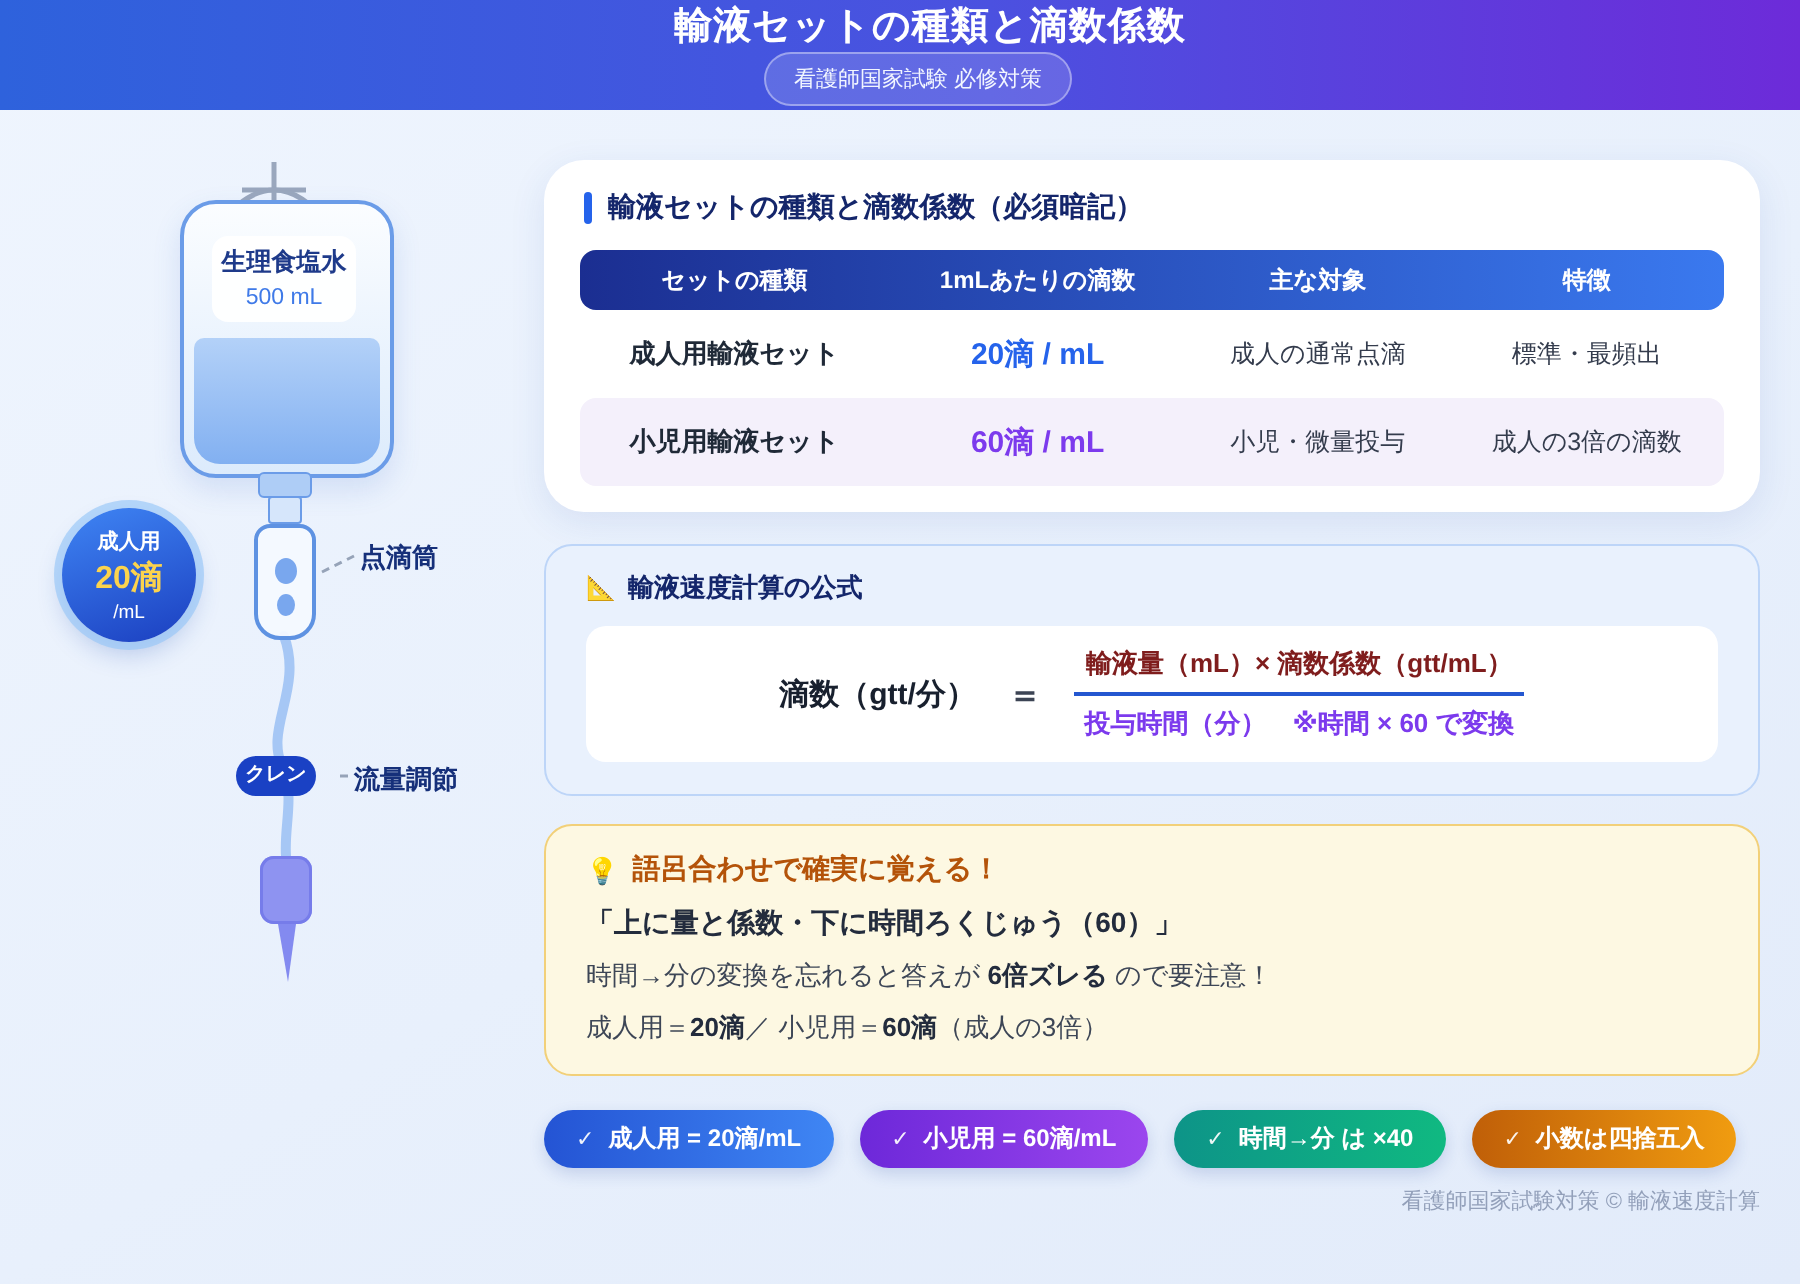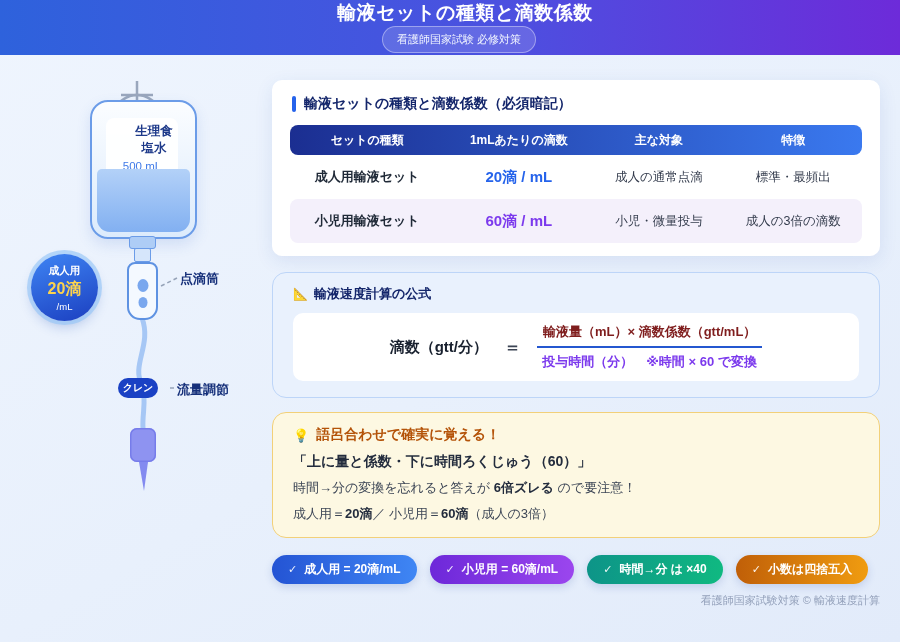--- a/index.html
+++ b/index.html
@@ -21,21 +21,21 @@
 
   
   .iv{position:absolute;left:0;top:55px;width:270px;height:560px;}
   .iv svg{position:absolute;left:0;top:0;}
   .bag{position:absolute;left:90px;top:45px;width:103px;height:135px;
     border:2px solid #6b9ce8;border-radius:18px;
     background:linear-gradient(180deg,#fbfdff,#dcebfc);
     box-shadow:0 6px 14px rgba(59,110,200,.15);}
   .bag-label{position:absolute;left:14px;top:16px;width:72px;padding:5px 0 6px;
     background:rgba(255,255,255,.92);border-radius:8px;text-align:center;}
-  .bag-name{font-size:12.5px;font-weight:bold;color:#1e3a8a;margin-left:24px;}
+  .bag-name{font-size:12.5px;font-weight:bold;color:#1e3a8a;}
   .bag-vol{font-size:11.5px;color:#3f7ae8;margin-top:3px;}
   .bag-liquid{position:absolute;left:5px;right:5px;bottom:5px;height:63px;
     background:linear-gradient(180deg,#b3d1f8,#82b0f1);border-radius:5px 5px 13px 13px;}
   .port1{position:absolute;left:129px;top:181px;width:27px;height:13px;
     background:#aecdf6;border:1.5px solid #6b9ce8;border-radius:3px;box-sizing:border-box;}
   .port2{position:absolute;left:134px;top:193px;width:17px;height:14px;
     background:#d6e6fb;border:1.5px solid #6b9ce8;border-radius:2px;box-sizing:border-box;}
   .chamber{position:absolute;left:127px;top:207px;width:31px;height:58px;
     background:rgba(244,249,255,.95);border:2px solid #5e92e2;
     border-radius:8px 8px 13px 13px;box-sizing:border-box;}
@@ -53,21 +53,21 @@
   .coef-badge{position:absolute;left:31px;top:199px;width:67px;height:67px;border-radius:50%;
     background:linear-gradient(160deg,#3f85f4,#1b3fc0);
     box-shadow:0 0 0 4px rgba(150,198,248,.65),0 6px 12px rgba(30,80,180,.25);
     display:flex;flex-direction:column;align-items:center;justify-content:center;color:#fff;}
   .cb1{font-size:10.5px;font-weight:bold;}
   .cb2{font-size:16px;font-weight:bold;color:#fcd34d;margin:1px 0;}
   .cb3{font-size:9.5px;}
 
   
   .card{position:absolute;left:272px;width:608px;box-sizing:border-box;}
-  .card-table{top:80px;height:176px;background:#ffffff;border-radius:10px;
+  .card-table{top:80px;height:176px;background:#ffffff;border-radius:20px;
     box-shadow:0 5px 18px rgba(40,80,170,.10);padding:15px 18px 0;}
   .card-title-row{display:flex;align-items:center;gap:8px;margin:0 2px 12px;}
   .accent-bar{width:4px;height:16px;border-radius:2px;background:#2563eb;}
   .card-title-row h2{margin:0;font-size:14px;color:#14266b;}
   .tbl-head{display:flex;height:30px;align-items:center;
     background:linear-gradient(90deg,#1b2e91,#3a79ef);border-radius:8px;
     color:#ffffff;font-size:12px;font-weight:bold;}
   .tbl-row{display:flex;height:44px;align-items:center;font-size:12.5px;color:#343c4d;}
   .r2{background:#f4f0fb;border-radius:8px;}
   .c1{width:27%;text-align:center;}

